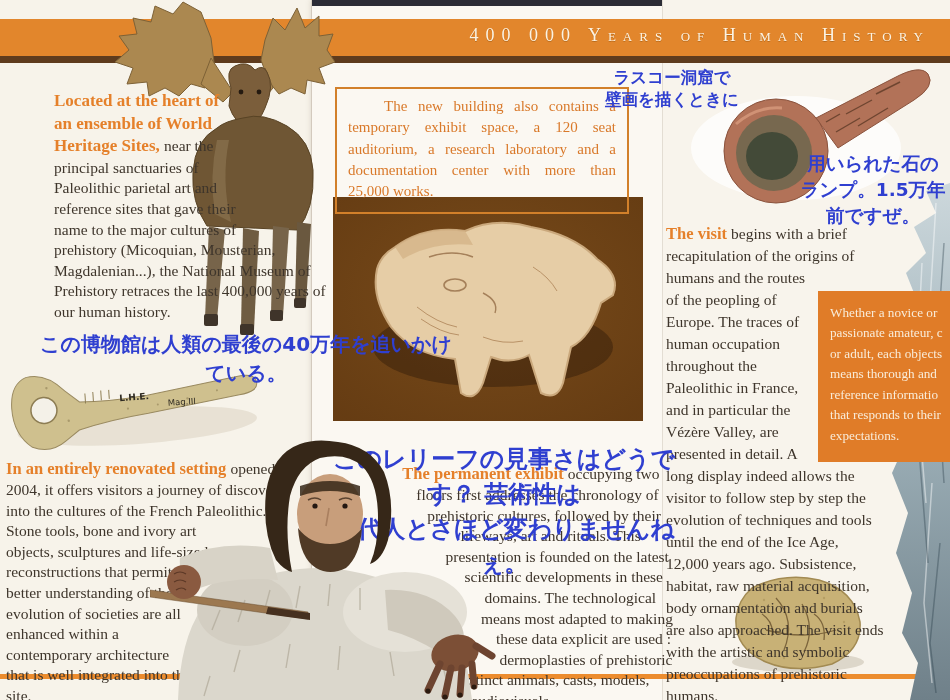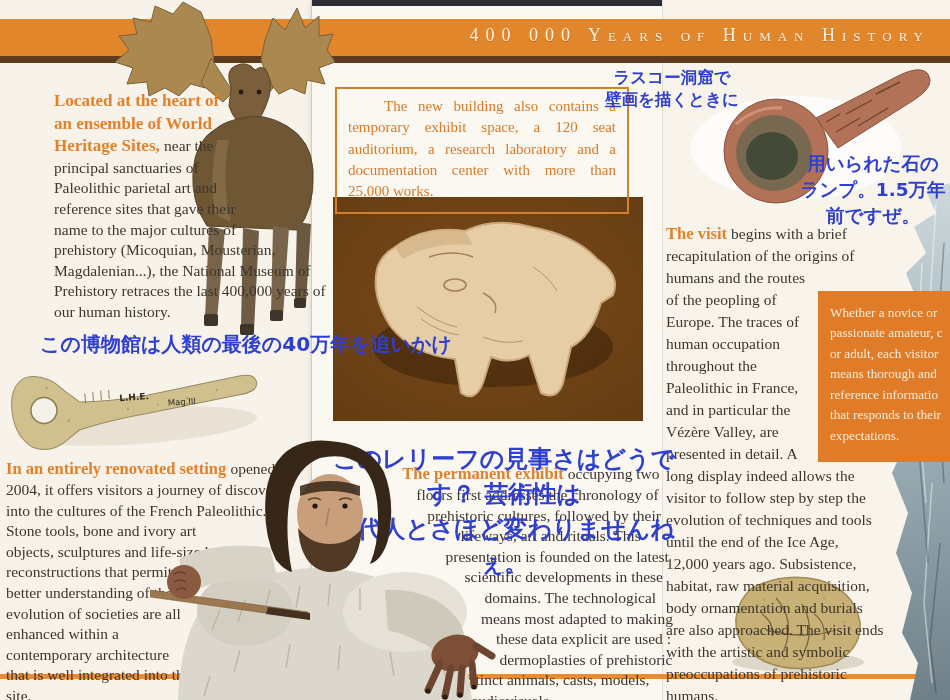--- a/index.html
+++ b/index.html
@@ -104,20 +104,21 @@
     </g>
   </svg>
 
   <div class="para" style="left:6px;top:90px;width:448px;margin-left:48px;">
     <div class="spacer deer-spacer"></div>
     <span class="lead" style="font-size:17px">Located at the heart of an ensemble of World Heritage Sites, </span><span>near the principal sanctuaries of Paleolithic parietal art and reference sites that gave their name to the major cultures of prehistory (Micoquian, Mousterian, Magdalenian...), the National Museum of Prehistory retraces the last 400,000 years of our human history.</span>
   </div>
 
   <div class="jp jp-left">
     <div>この博物館は人類の最後の40万年を追いかけ</div>
+    <div>ている。</div>
   </div>
 
   <svg class="img z2" style="left:8px;top:356px;transform:rotate(-4deg);" width="256" height="104" viewBox="0 0 256 104">
     <ellipse cx="128" cy="70" rx="120" ry="18" fill="rgba(120,100,60,.12)"></ellipse>
     <path d="M20,14 Q4,20 4,44 Q4,70 22,84 Q40,92 56,80 L70,70 Q100,62 140,58 L232,46 Q252,44 250,34 Q248,24 228,28 L140,40 Q100,44 72,42 L58,30 Q40,10 20,14 Z" fill="#cfc08e" stroke="#9a8a60" stroke-width="1"></path>
     <circle cx="36" cy="48" r="13" fill="#f4f1e8" stroke="#8d7d53" stroke-width="1.5"></circle>
     <g stroke="#8f7f55" stroke-width="1">
       <line x1="78" y1="34" x2="78" y2="44"></line>
         <line x1="86" y1="33" x2="86" y2="43"></line>
       <line x1="94" y1="32" x2="94" y2="42"></line>
@@ -222,21 +223,21 @@
   </svg>
 
   <div class="para" style="left:666px;top:222px;width:218px;font-size:15.5px;line-height:1.42;">
     <div class="spacer callout-spacer"></div>
     <span class="lead" style="font-size:16.5px">The visit </span><span>begins with a brief recapitulation of the origins of humans and the routes of the peopling of Europe. The traces of human occupation throughout the Paleolithic in France, and in particular the Vézère Valley, are presented in detail. A long display indeed allows the visitor to follow step by step the evolution of techniques and tools until the end of the Ice Age, 12,000 years ago. Subsistence, habitat, raw material acquisition, body ornamentation and burials are also approached. The visit ends with the artistic and symbolic preoccupations of prehistoric humans.</span>
   </div>
 
   <div class="callout">
     <div>Whether a novice or</div>
     <div>passionate amateur, c</div>
-    <div>or adult, each visitor</div>
+    <div>or adult, each objects</div>
     <div>means thorough and</div>
     <div>reference informatio</div>
     <div>that responds to their</div>
     <div>expectations.</div>
   </div>
 
   <svg class="img z2" style="left:714px;top:570px;" width="162" height="106" viewBox="0 0 162 106">
     <ellipse cx="84" cy="92" rx="66" ry="10" fill="rgba(100,85,50,.18)"></ellipse>
     <path d="M38,18 Q70,2 105,10 Q140,20 146,52 Q148,80 118,94 Q80,104 52,92 Q20,78 22,48 Q24,30 38,18 Z" fill="#c8b176" stroke="#a28a52" stroke-width="1.5"></path>
     <g stroke="#6f5832" stroke-width="1.3" fill="none" opacity=".85">

